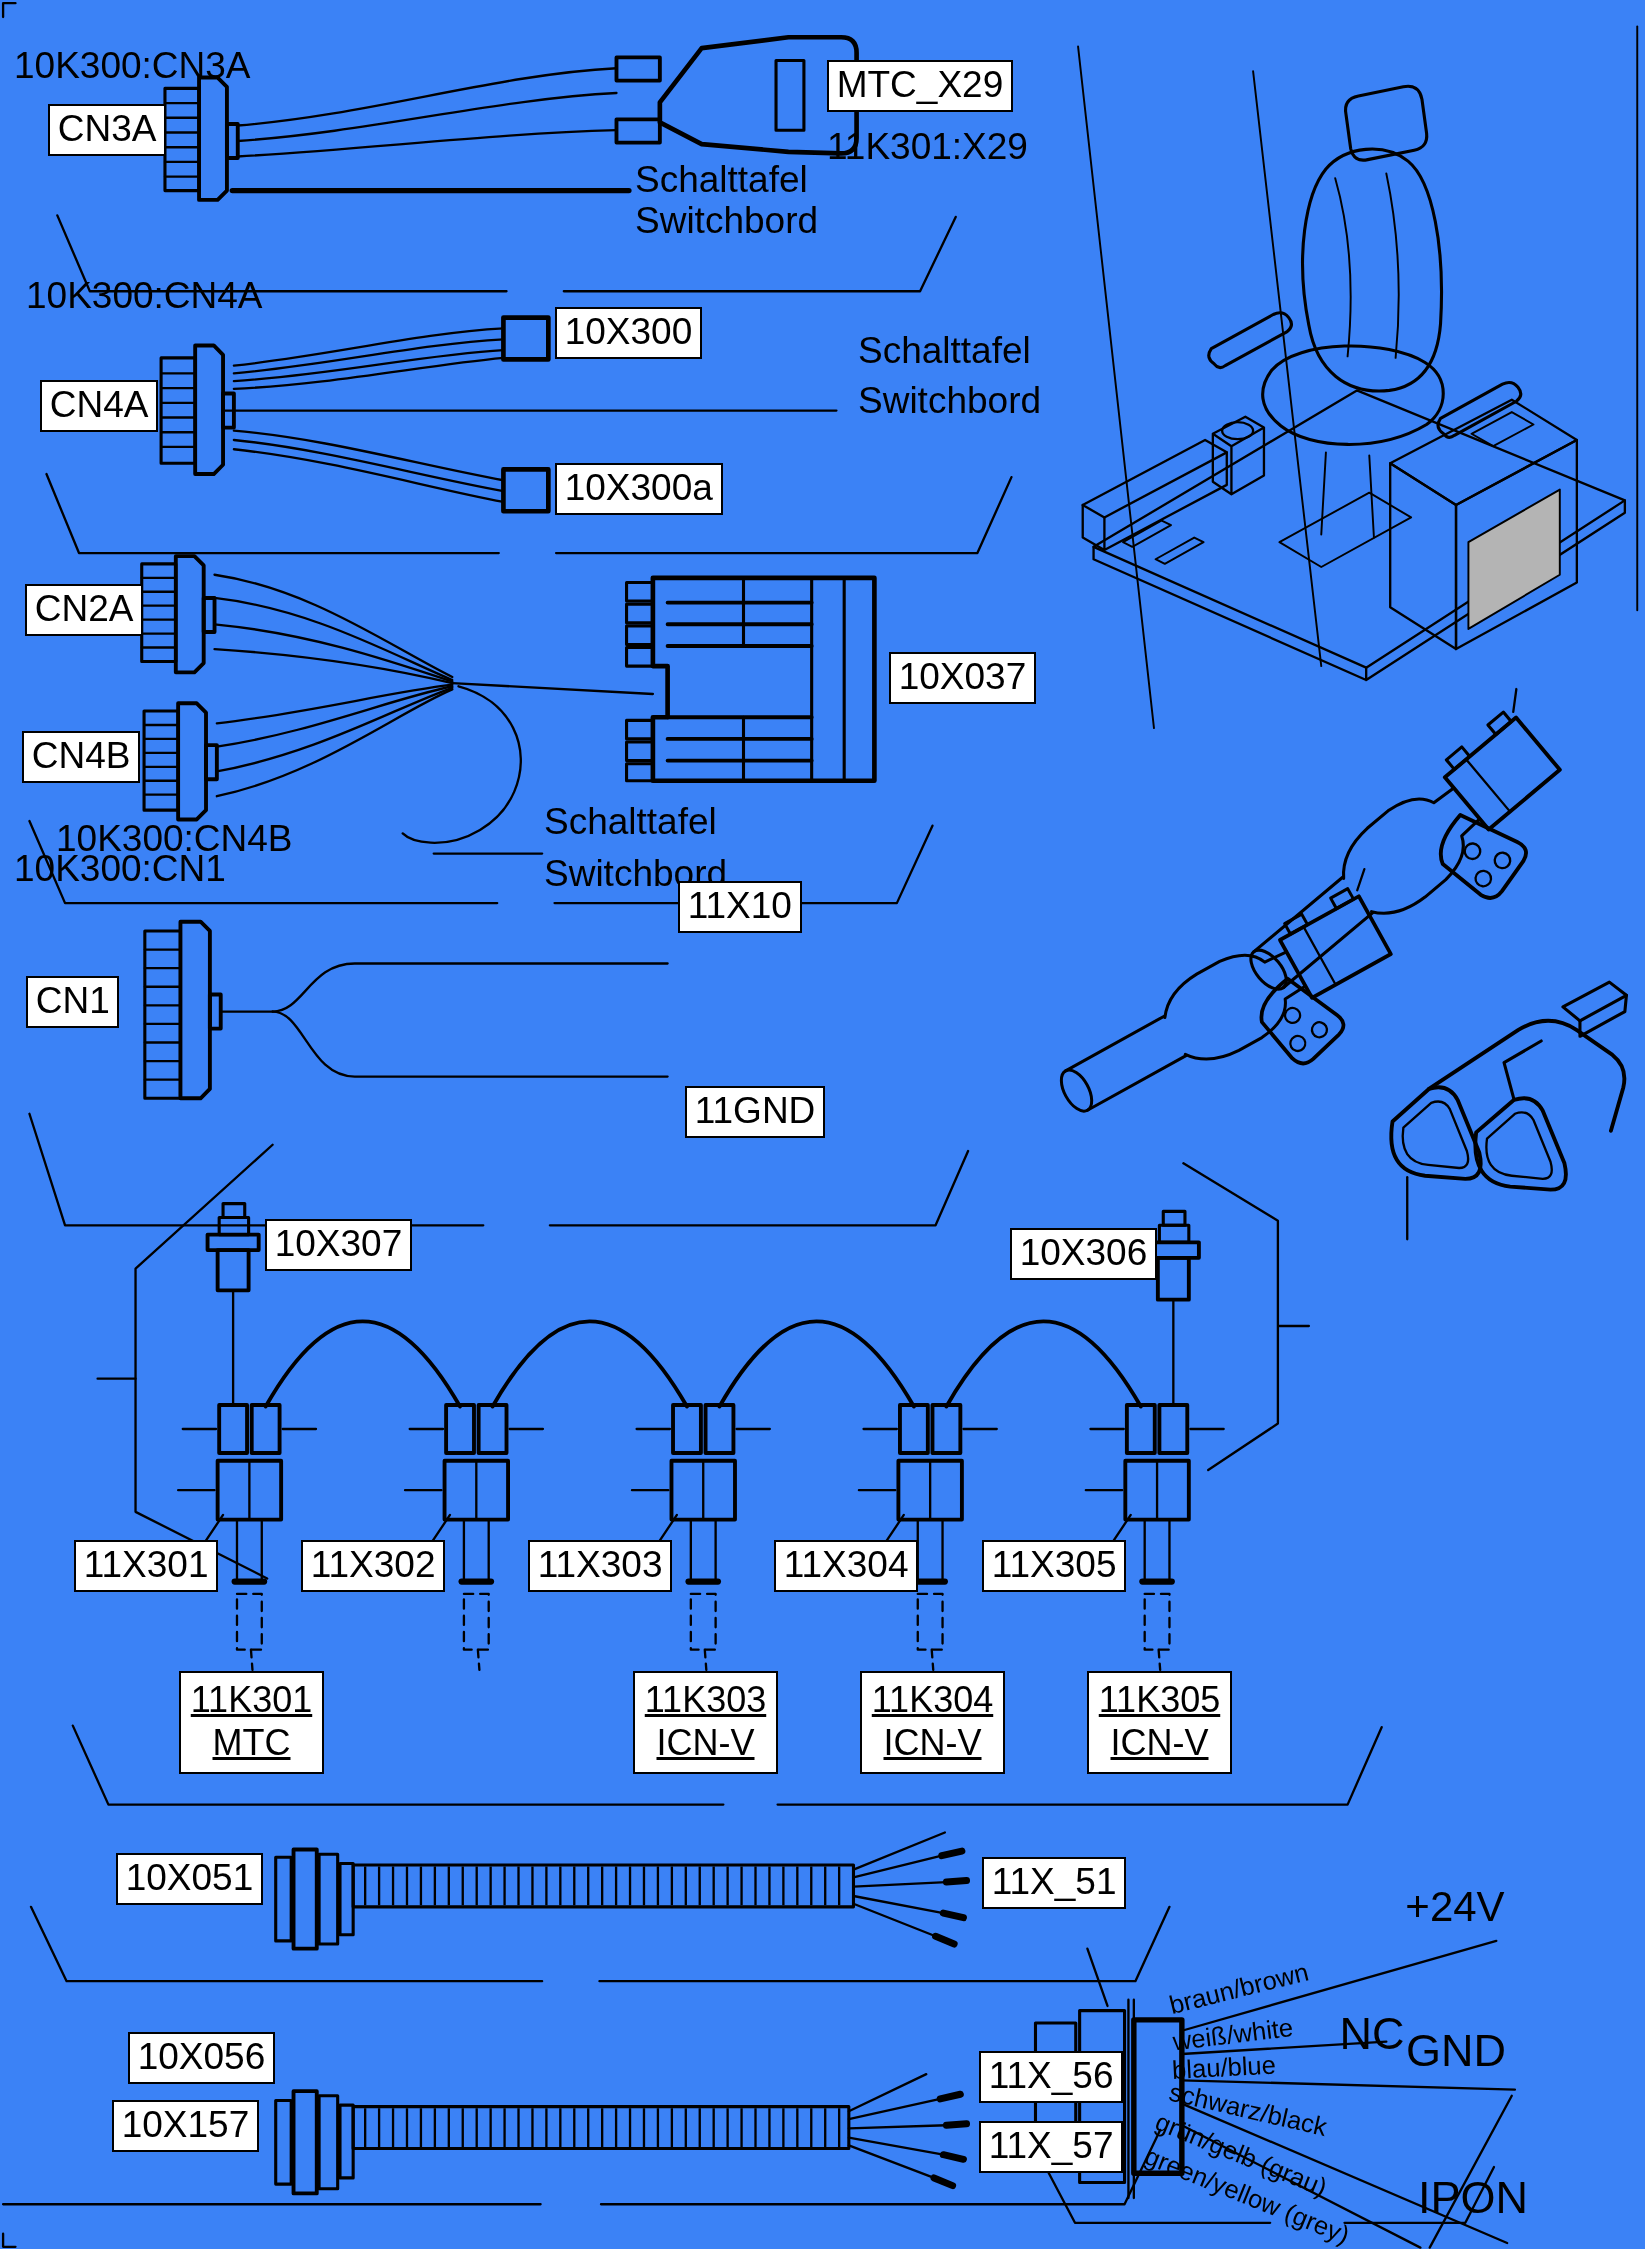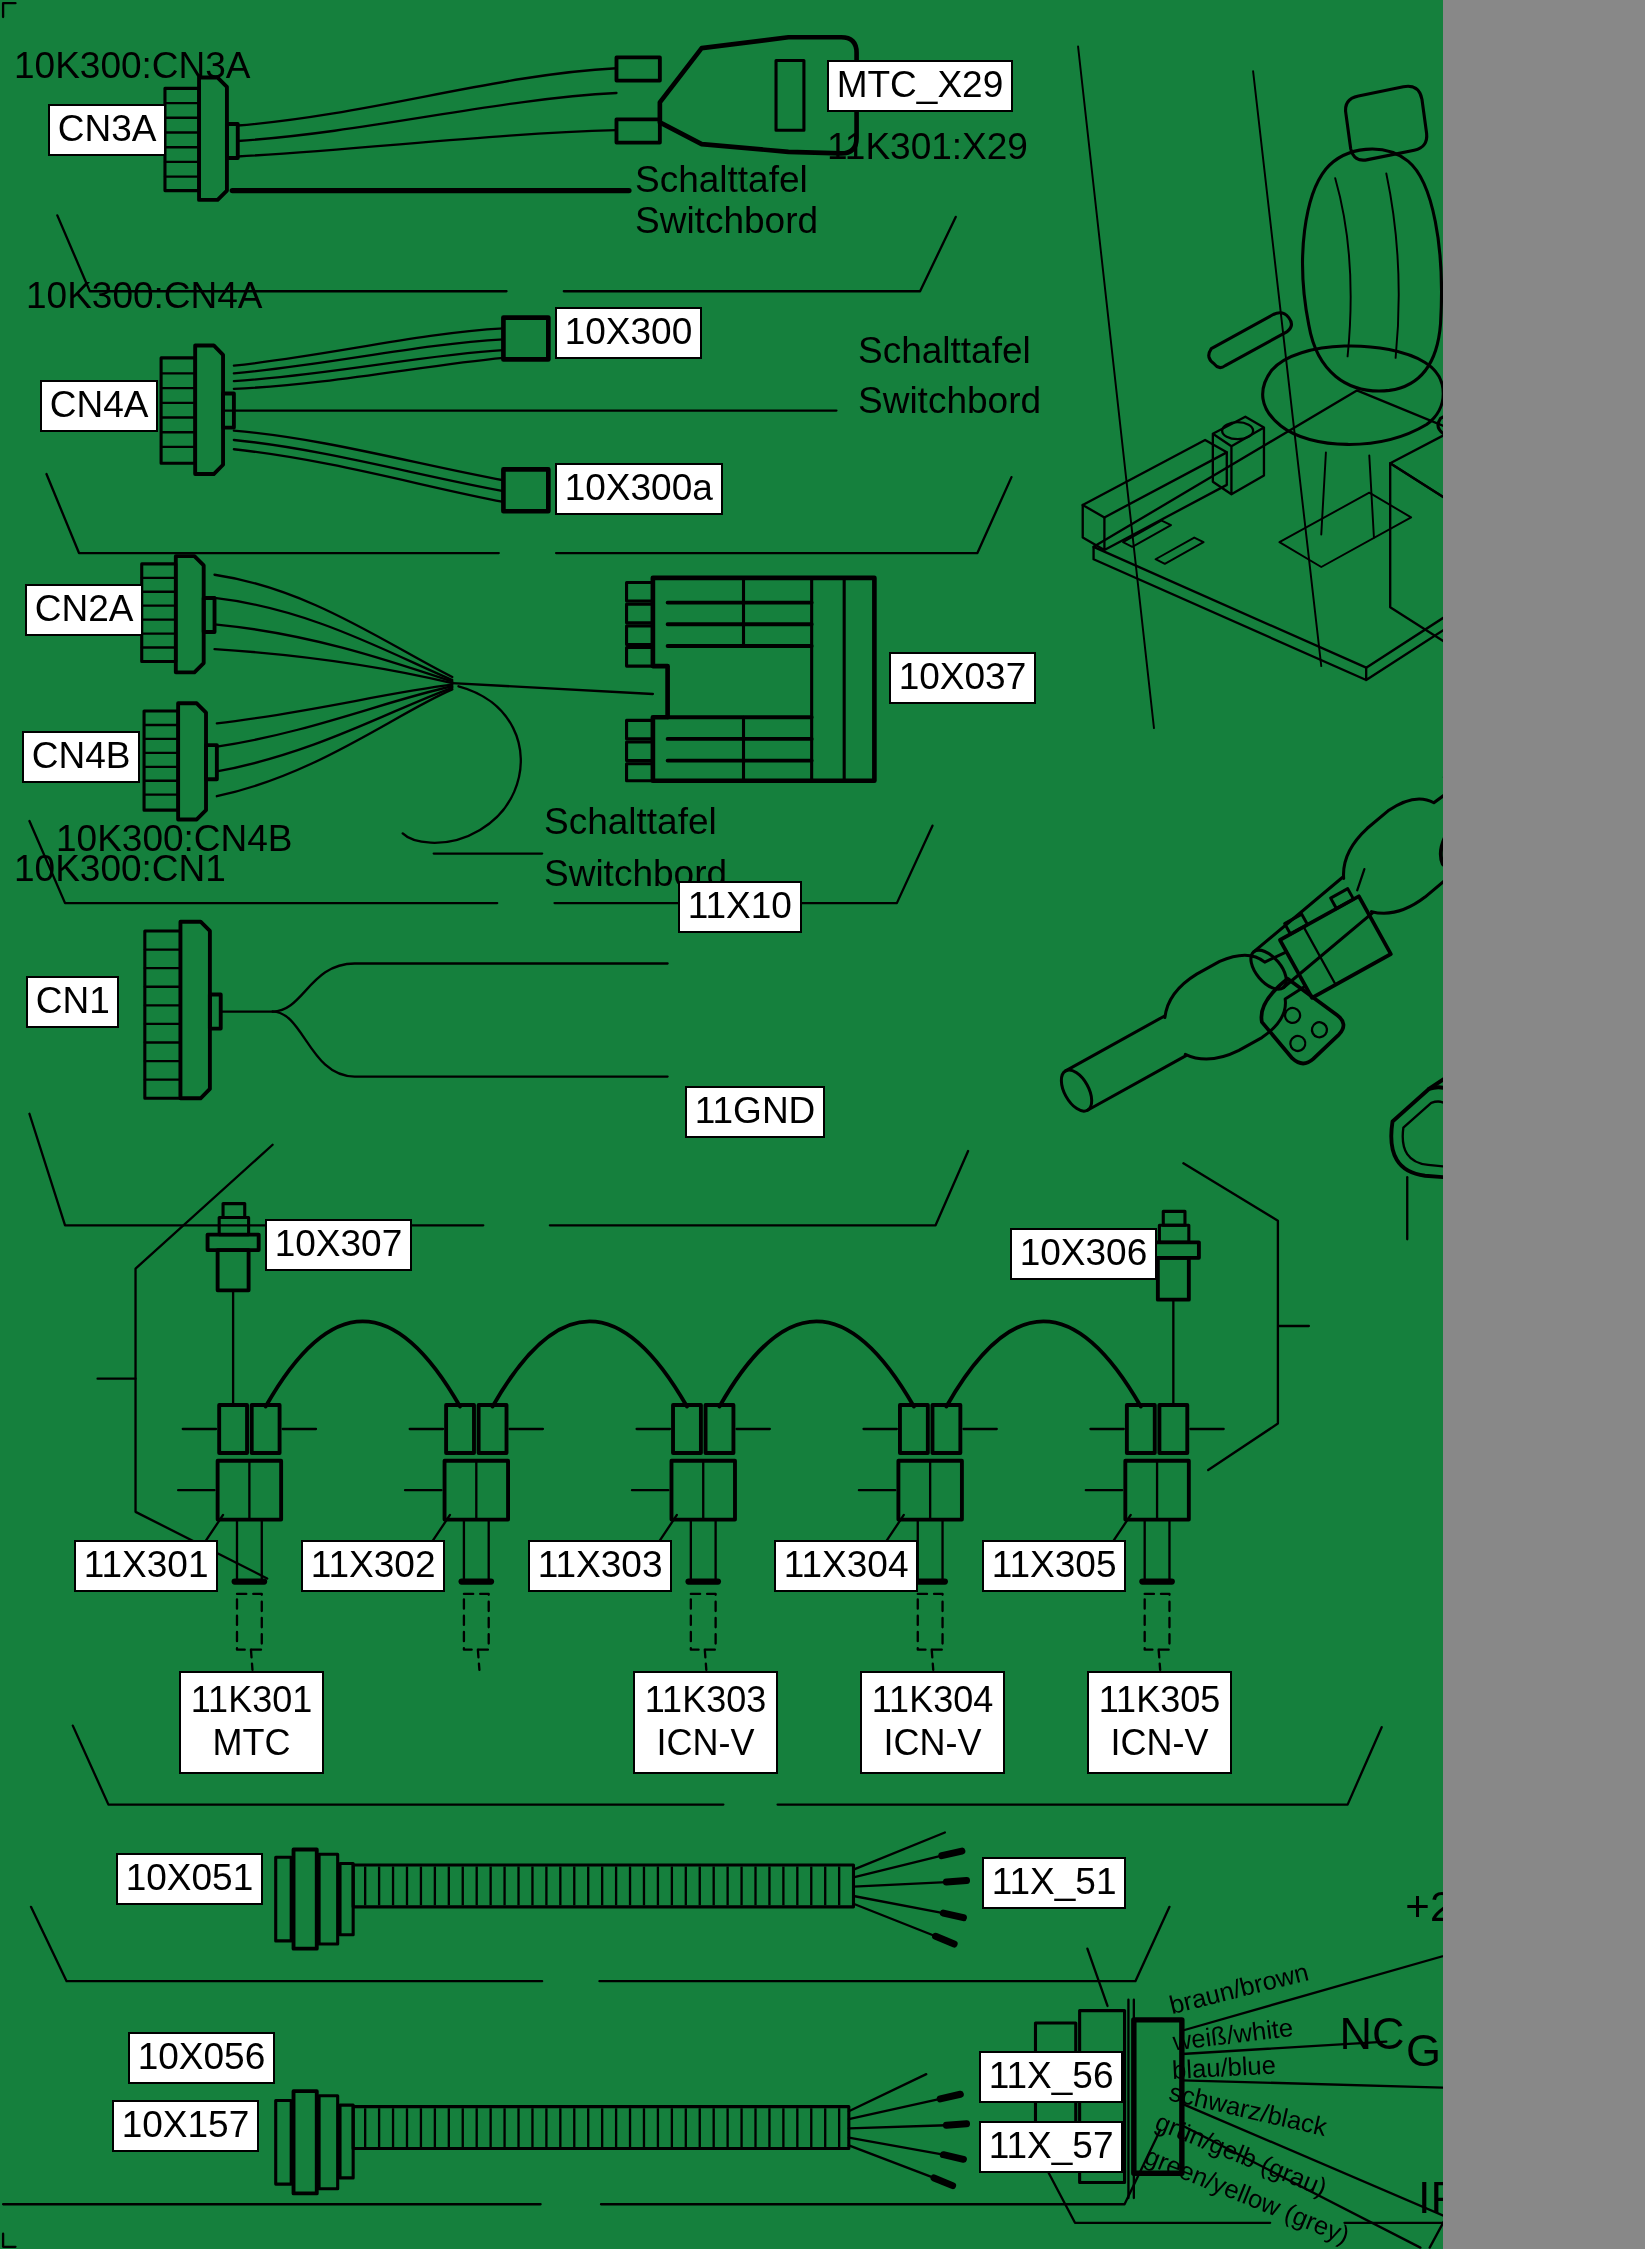--- a/index.html
+++ b/index.html
@@ -1,22 +1,22 @@
 <!DOCTYPE html>
 <html style="font-size:12.4px"><head>
 <meta charset="utf-8">
 <style>
   html,body{margin:0;padding:0;background:#888;}
-  #canvas{position:relative;width:1443px;height:2250px;background:#15803d;overflow:hidden;
+  #canvas{position:relative;width:1645px;height:2250px;background:#3b82f6;overflow:hidden;
           font-family:"Liberation Sans",sans-serif;color:#000;}
   #art{position:absolute;left:0;top:0;width:1645px;height:2250px;}
   .box{position:absolute;border:2.3px solid #000;background:#fff;
        font:37px/1.12 "Liberation Sans",sans-serif;padding:2.3px 7.7px 4.6px;white-space:nowrap;text-align:center;}
   .box2{position:absolute;border:2.3px solid #000;background:#fff;width:141px;text-align:center;
-        font:36px/1.18 "Liberation Sans",sans-serif;padding:6.2px 0 7.7px;}
+        font:36px/1.18 "Liberation Sans",sans-serif;padding:6.2px 0 7.7px;text-decoration:underline;}
   .txt{position:absolute;font:37px/1.08 "Liberation Sans",sans-serif;white-space:nowrap;}
   .sig{font-size:45px;}
   .p24{font-size:42px;}
   .rot{position:absolute;font:25.6px/1.0 "Liberation Sans",sans-serif;white-space:nowrap;
        transform-origin:center;}
 </style>
 </head>
 <body>
 
 <div id="canvas">

